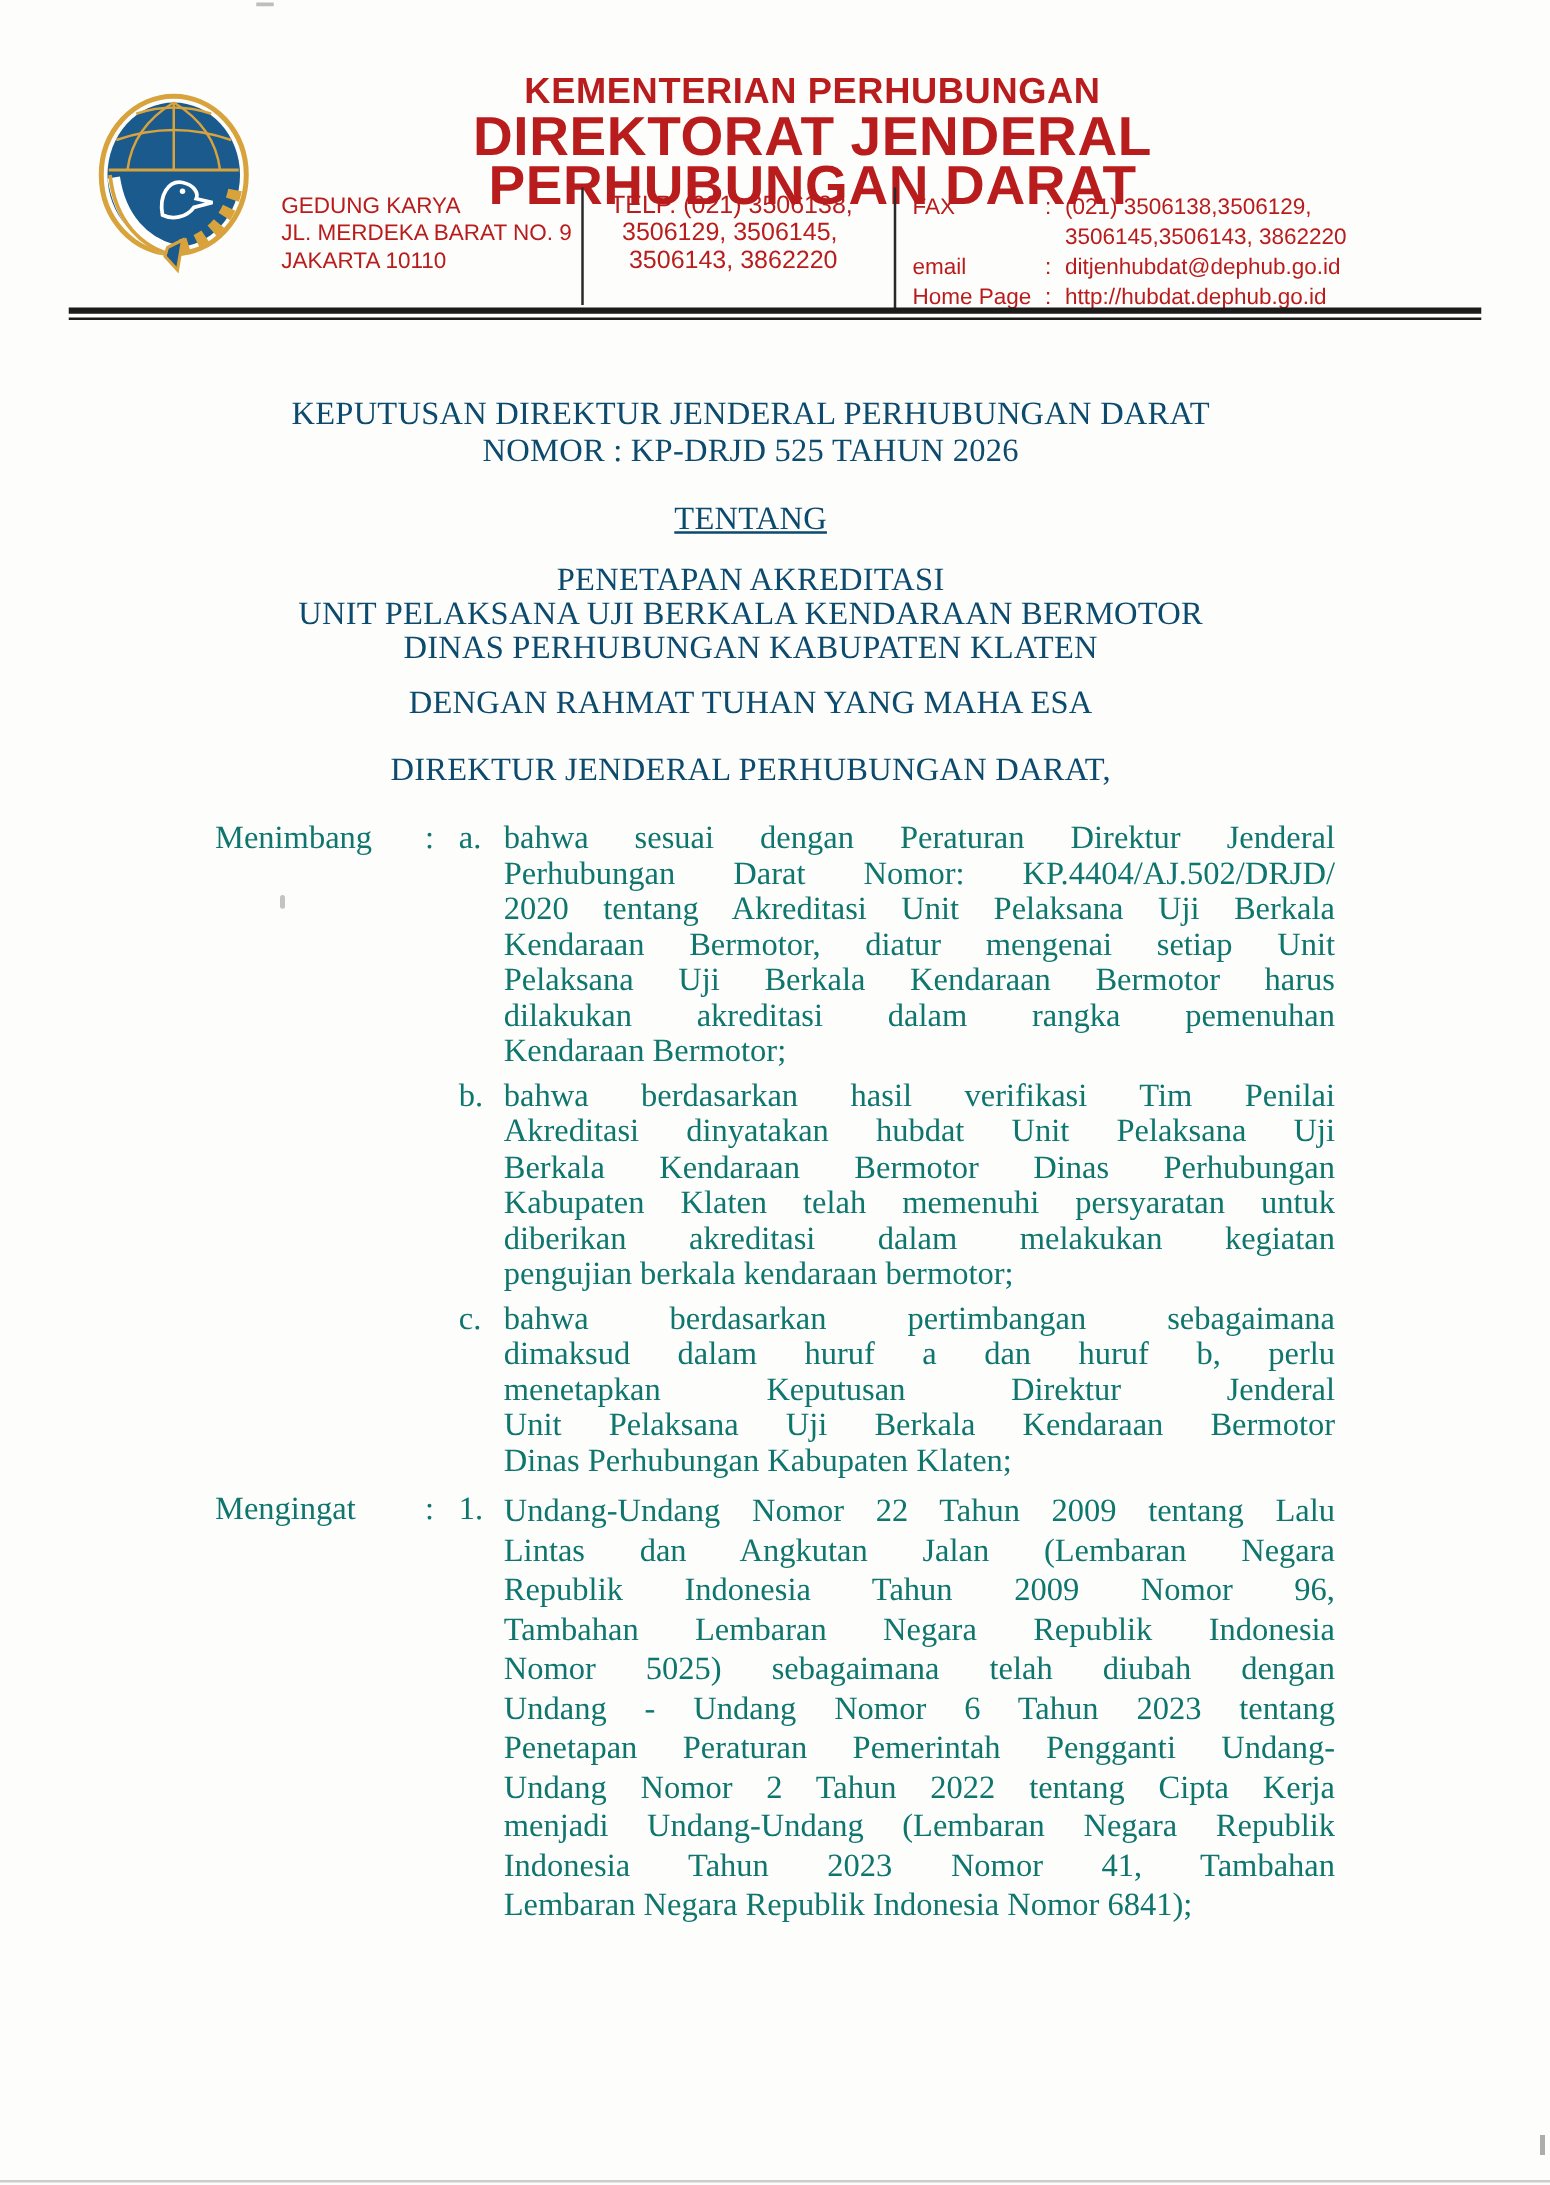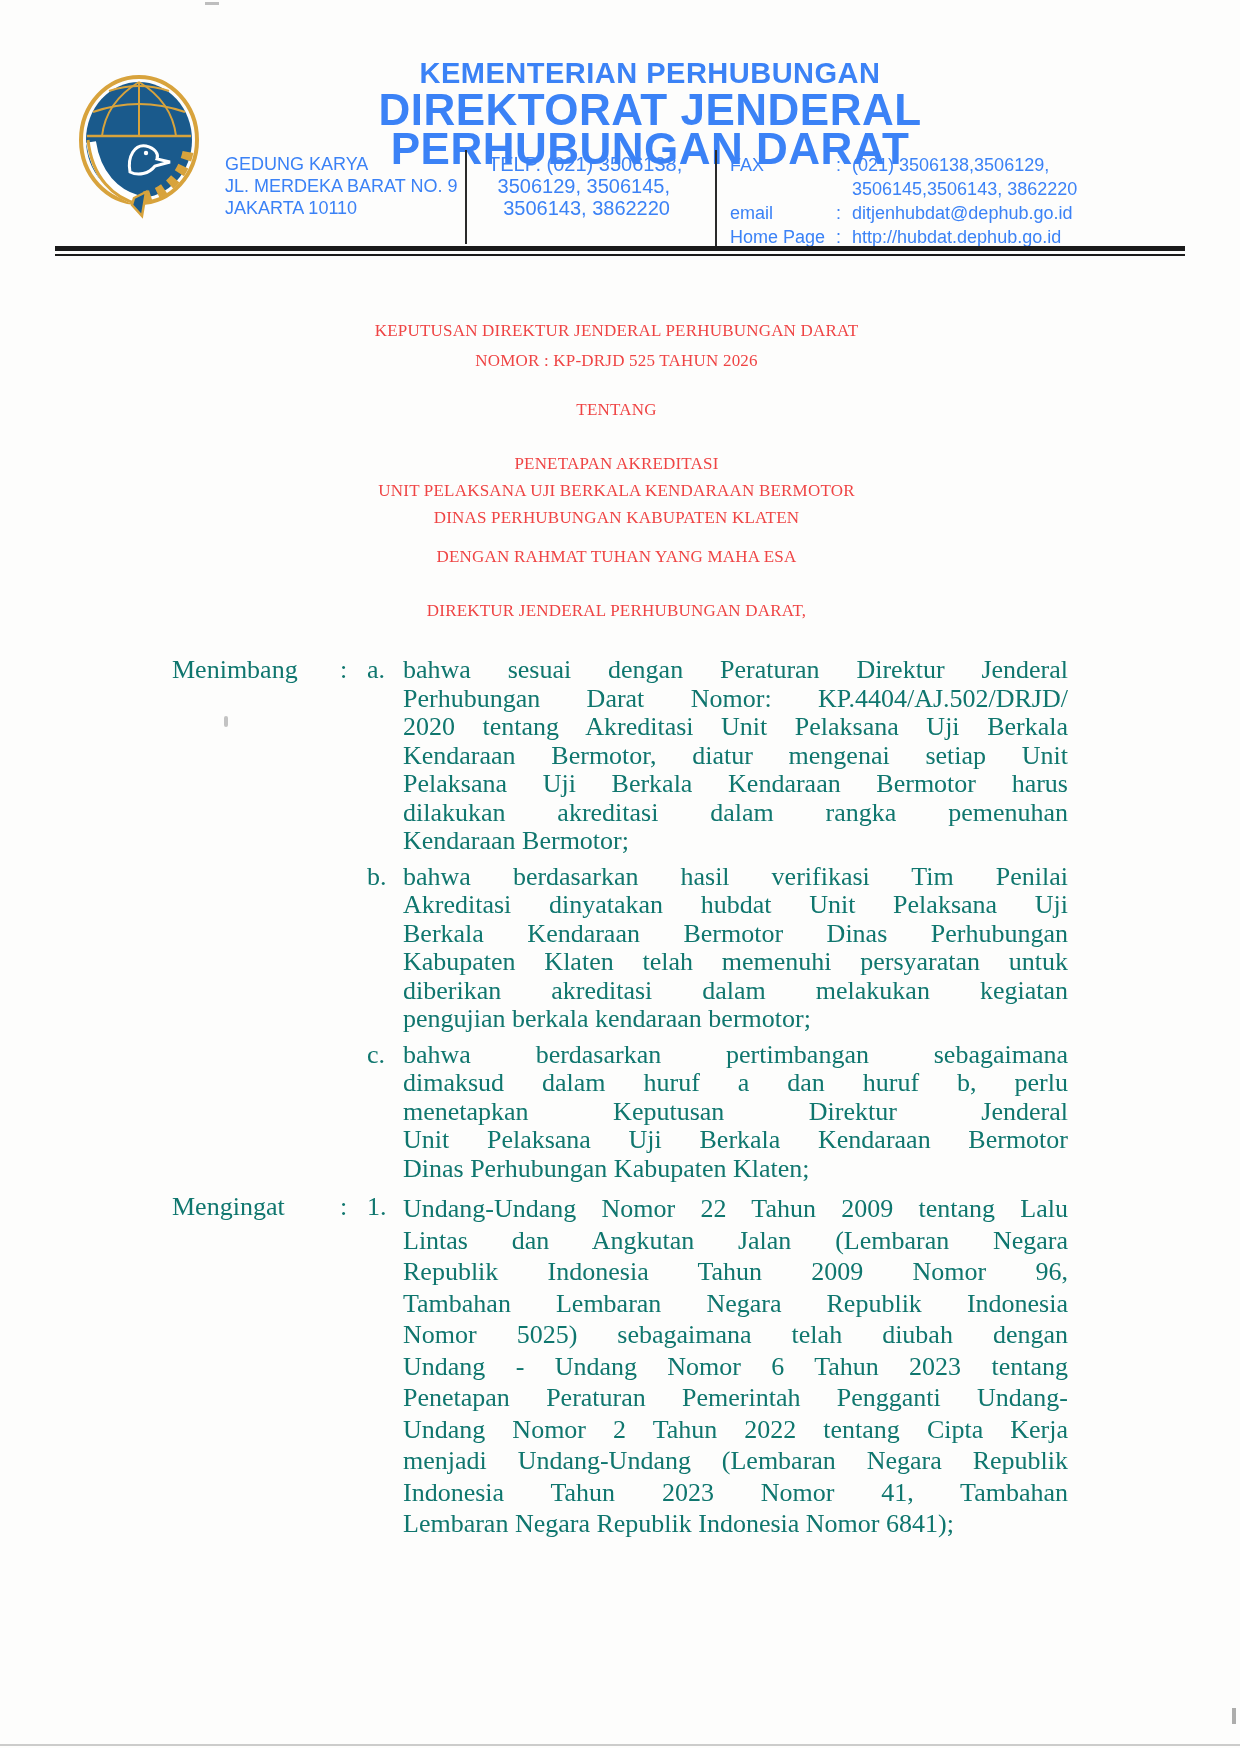--- a/index.html
+++ b/index.html
@@ -5,40 +5,40 @@
   html,body{margin:0;padding:0;background:#ffffff;}
   .page{
     position:relative;
     width:1240px;height:1748px;
     background:#fdfdfc;
     overflow:hidden;
     font-family:"Liberation Serif", serif;
     color:#1c1c1c;
   }
   
-  .letterhead{position:absolute;left:0;top:0;width:1240px;height:260px;font-family:"Liberation Sans", sans-serif;color:#3b82f6;}
+  .letterhead{position:absolute;left:0;top:0;width:1240px;height:260px;font-family:"Liberation Sans", sans-serif;color:#b91c1c;}
   .logo{position:absolute;left:78px;top:74px;width:122px;height:146px;}
   .lh-titles{position:absolute;left:230px;top:56px;width:840px;text-align:center;}
   .lh-ministry{font-size:29px;font-weight:bold;line-height:34px;letter-spacing:0.5px;}
   .lh-directorate{font-size:44px;font-weight:bold;line-height:39px;letter-spacing:0.5px;}
   .lh-address{position:absolute;left:225px;top:153px;font-size:18px;line-height:22px;}
   .lh-telp{position:absolute;left:488px;top:153px;width:182px;font-size:20px;line-height:22px;text-align:right;}
   .lh-divider{position:absolute;width:2px;background:#2a2a2a;}
   .d1{left:465px;top:150px;height:94px;}
   .d2{left:715px;top:150px;height:99px;}
   .lh-contact{position:absolute;left:730px;top:153px;font-size:18px;line-height:24px;}
   .crow{white-space:nowrap;}
   .clabel{display:inline-block;width:106px;}
   .ccolon{display:inline-block;width:16px;}
   .rule-thick{position:absolute;left:55px;top:246px;width:1130px;height:5px;background:#1b1b1b;}
   .rule-thin{position:absolute;left:55px;top:254px;width:1130px;height:2px;background:#1b1b1b;}
   
-  .doc-heading{position:absolute;left:165px;width:903px;text-align:center;font-size:17px;letter-spacing:0.2px;color:#ef4444;}
+  .doc-heading{position:absolute;left:149px;width:903px;text-align:center;font-size:26px;letter-spacing:0.2px;color:#0c4a6e;}
   .h-decree{top:316px;line-height:30px;}
-  .h-tentang{top:400px;}
+  .h-tentang{top:400px;text-decoration:underline;}
   .h-subject{top:450px;line-height:27px;}
   .h-invocation{top:547px;}
   .h-issuer{top:601px;}
   .clauses{position:absolute;left:172px;top:656px;width:896px;font-size:26px;color:#0f766e;}
   .clause{display:flex;align-items:flex-start;}
   .clause.mengingat{margin-top:10px;}
   .c-label{width:168px;flex:0 0 168px;line-height:28.5px;}
   .c-colon{width:27px;flex:0 0 27px;line-height:28.5px;}
   .c-items{flex:1 1 auto;}
   .item{display:flex;align-items:flex-start;}

